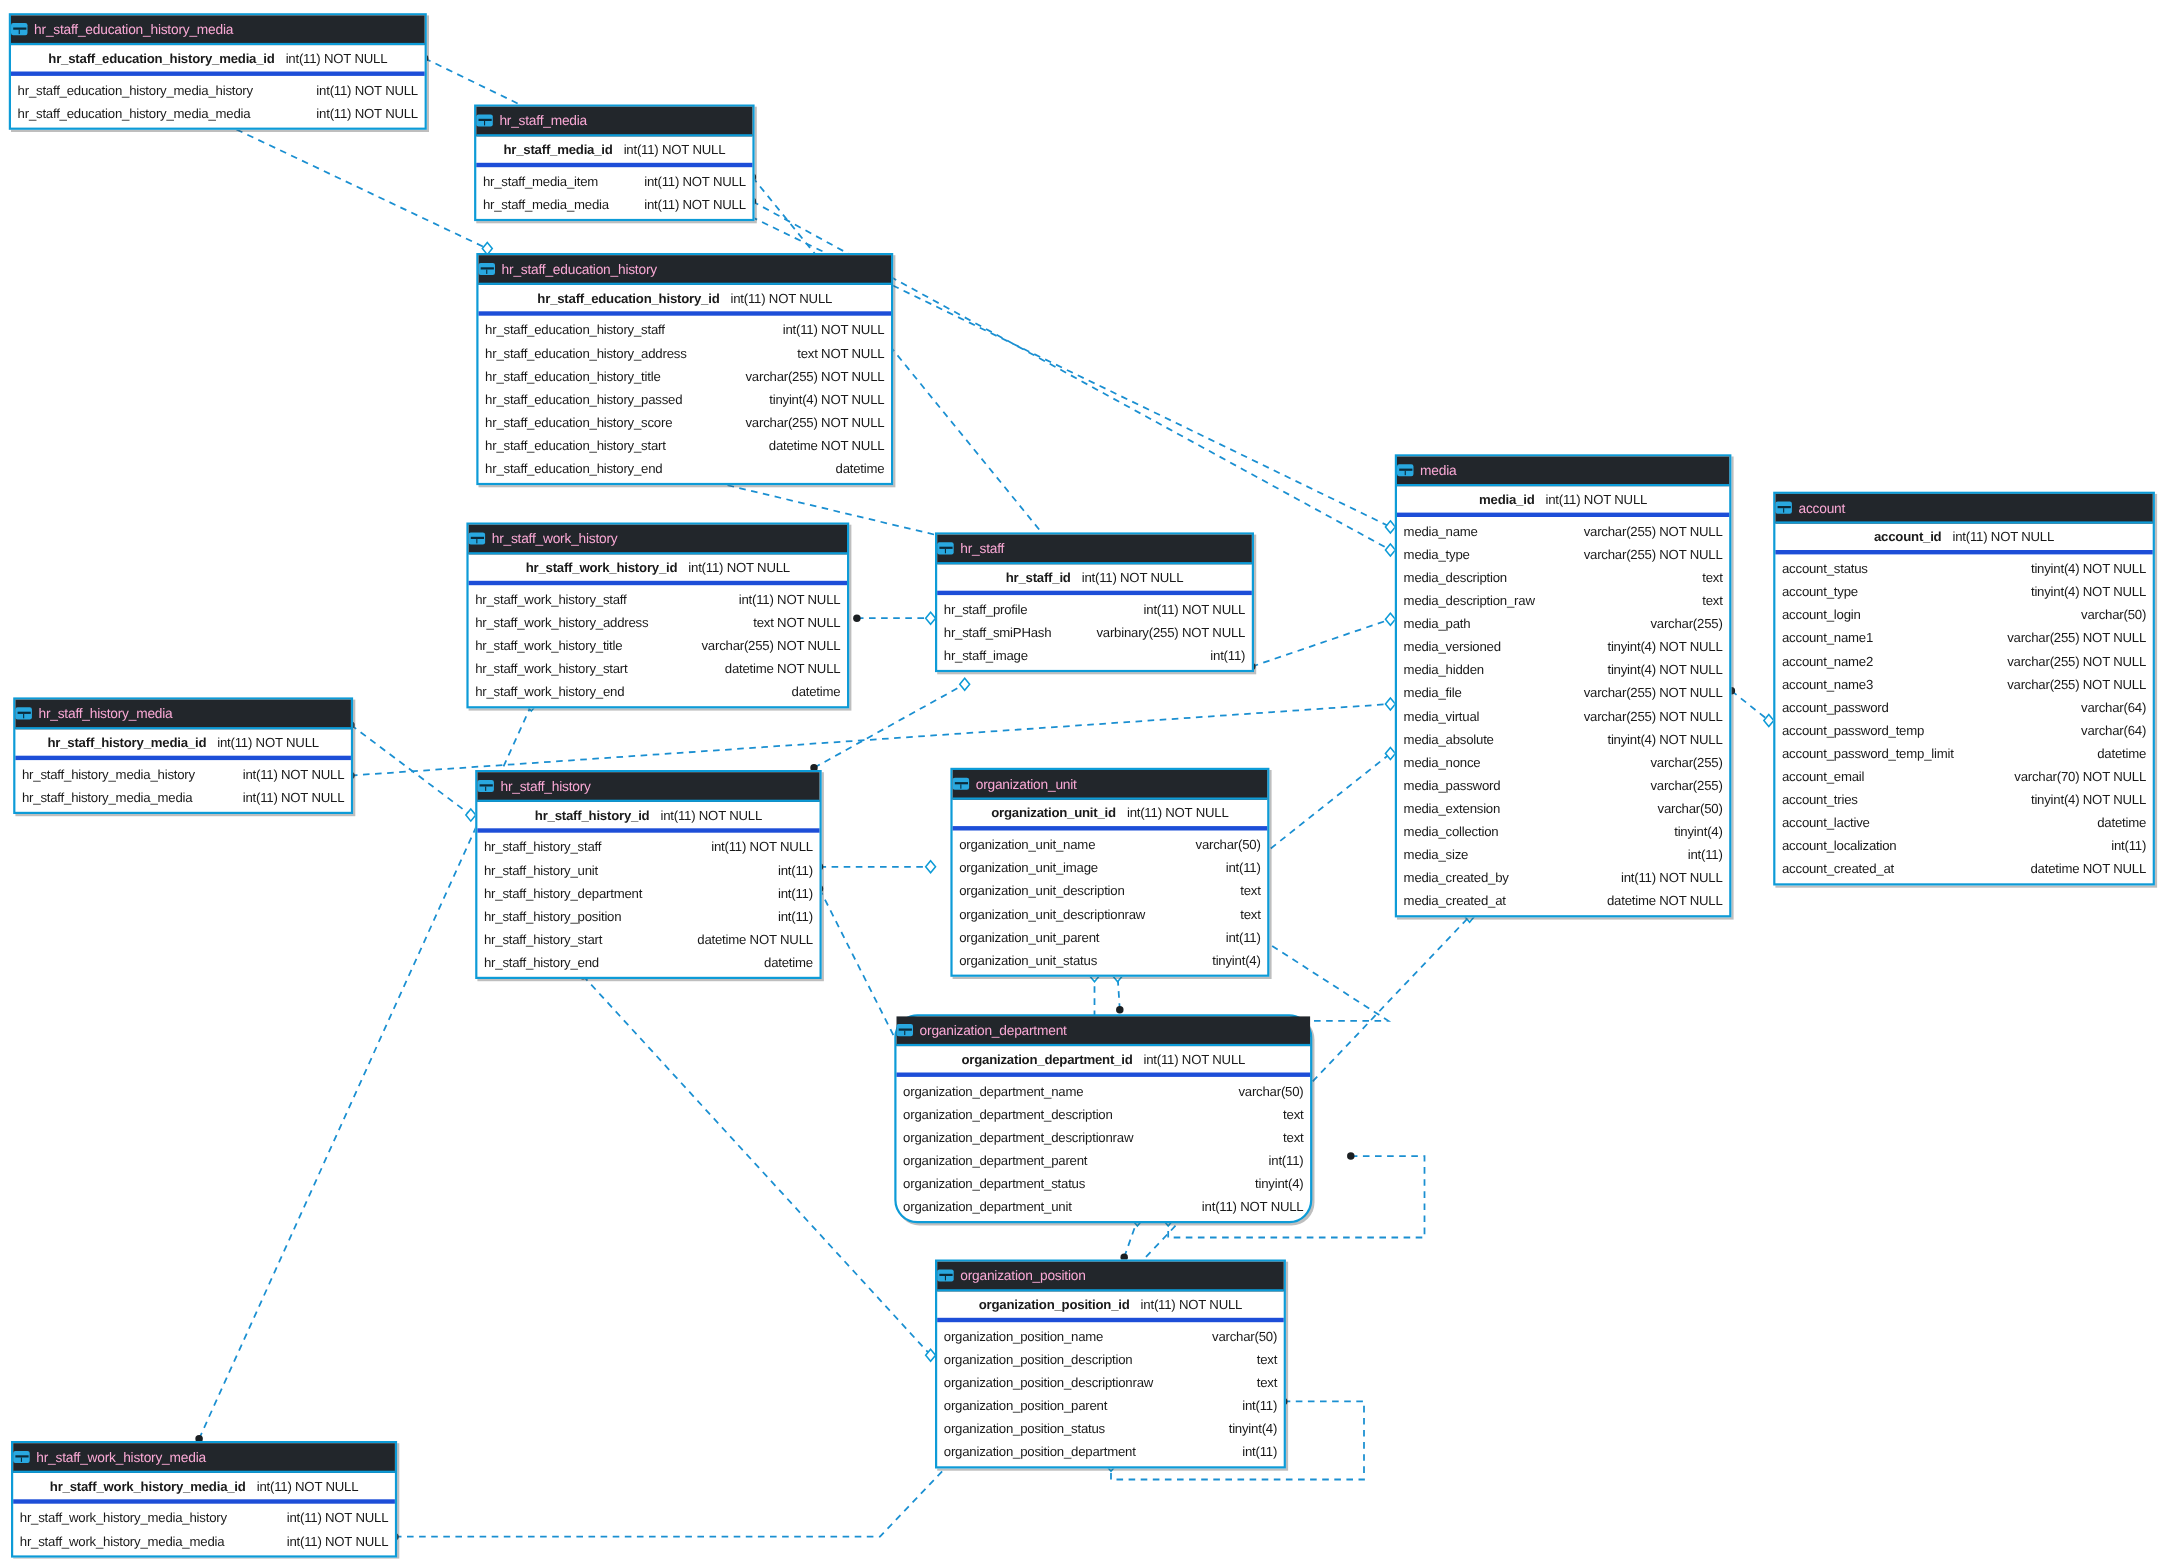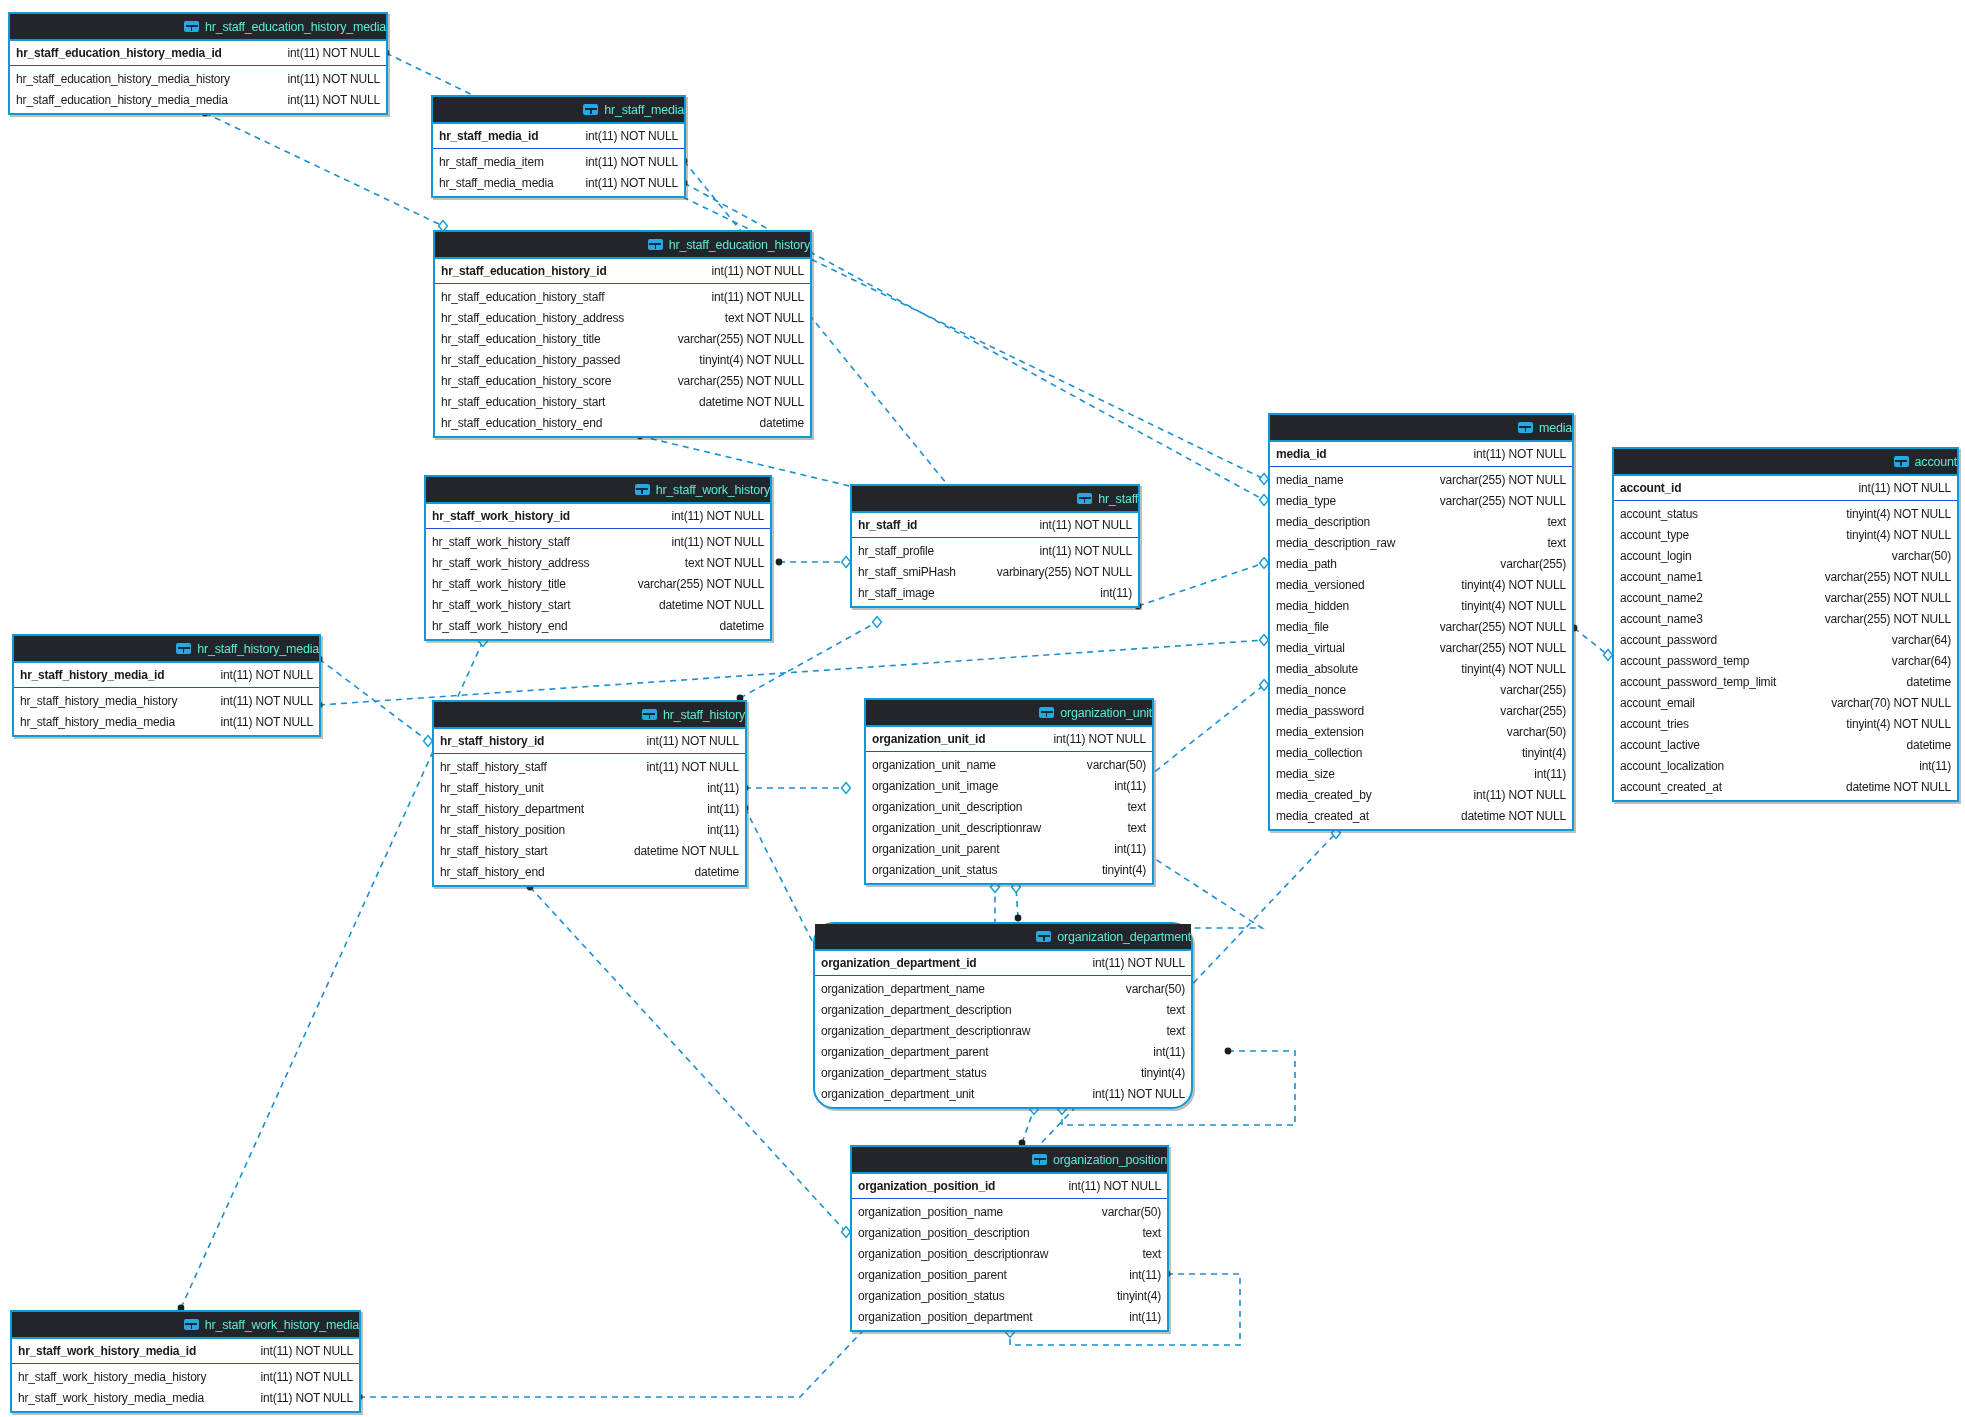--- a/index.html
+++ b/index.html
@@ -23,24 +23,24 @@
     background: #ffffff;
     border: 2px solid #0d9bd7;
     box-shadow: 2px 2px 0 rgba(70,70,70,0.35);
     font-size: 12px;
     color: #1a1a1a;
     letter-spacing: -0.2px;
   }
   .db-table .thead {
     height: 25px;
     background: #22262b;
-    color: #5eead4;
+    color: #f9a8d4;
     display: flex;
     align-items: center;
-    justify-content: flex-end;
+    justify-content: flex-start;
     gap: 6px;
     border-bottom: 2px solid #0d9bd7;
     font-size: 12.5px;
     white-space: nowrap;
   }
   .tbl-icon {
     display: inline-block;
     width: 15px; height: 11px;
     border-radius: 2px;
     background: #29a8e0;
@@ -59,23 +59,23 @@
     position: absolute;
     top: 5.5px; bottom: 1.5px;
     left: 50%; width: 1.5px;
     margin-left: -0.75px;
     background: #0b2a3a;
   }
   .pk-row {
     height: 24px;
     display: flex;
     align-items: center;
-    justify-content: space-between;
+    justify-content: center;
     padding: 0 6px;
-    border-bottom: 1px solid #1d4ed8;
+    border-bottom: 4px solid #1d4ed8;
     white-space: nowrap;
   }
   .pk-row .col-name { font-weight: bold; }
   .tbody { padding: 2px 0 3px 0; }
   .col-row {
     height: 21px;
     display: flex;
     align-items: center;
     justify-content: space-between;
     padding: 0 6px;

